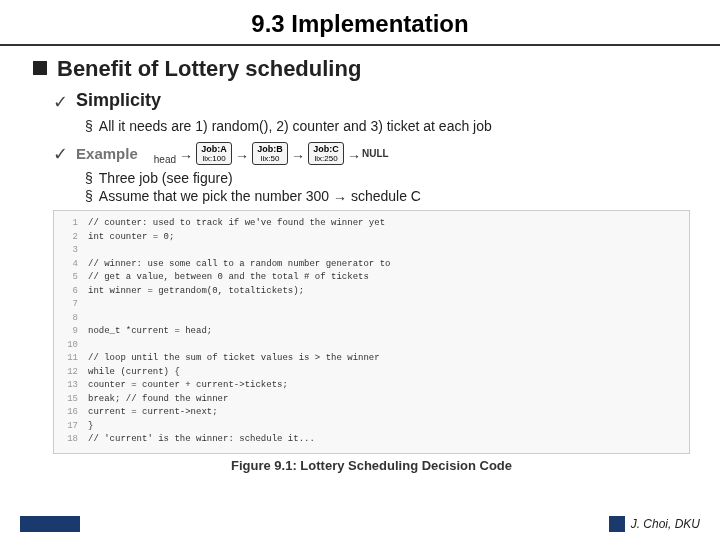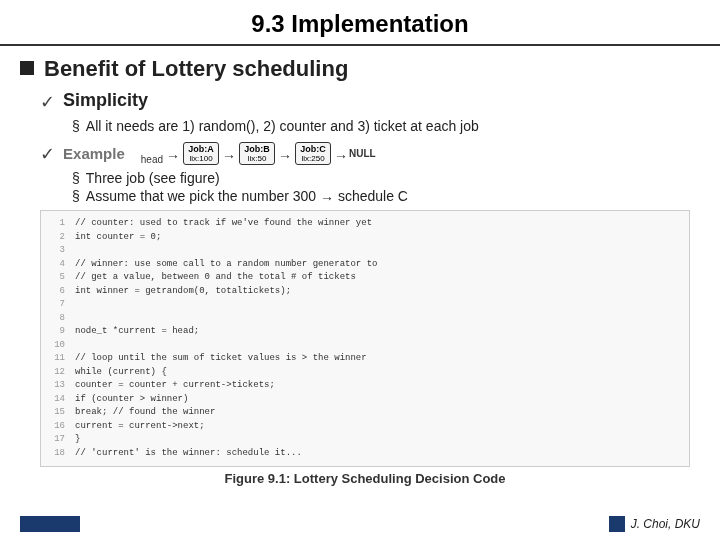--- a/index.html
+++ b/index.html
@@ -21,21 +21,21 @@
       padding: 10px 20px 6px 20px;
       border-bottom: 2px solid #333;
     }
     .header-title {
       font-size: 24px;
       font-weight: bold;
       text-align: center;
       color: #000000;
     }
     .content {
-      padding: 10px 30px 10px 20px;
+      padding: 10px 30px 10px 33px;
     }
     .main-bullet {
       display: flex;
       align-items: flex-start;
       margin-bottom: 8px;
     }
     .main-bullet-icon {
       width: 14px;
       height: 14px;
       background: #222;
@@ -321,24 +321,20 @@
           </div>
           <div class="code-line">
             <span class="line-num">12</span>
             <span class="code-text">while (current) {</span>
           </div>
           <div class="code-line">
             <span class="line-num">13</span>
             <span class="code-text">    counter = counter + current-&gt;tickets;</span>
           </div>
           <div class="code-line">
-            <span class="line-num">14</span>
-            <span class="code-text">    if (counter &gt; winner)</span>
-          </div>
-          <div class="code-line">
             <span class="line-num">15</span>
             <span class="code-text">        break; // found the winner</span>
           </div>
           <div class="code-line">
             <span class="line-num">16</span>
             <span class="code-text">    current = current-&gt;next;</span>
           </div>
           <div class="code-line">
             <span class="line-num">17</span>
             <span class="code-text">}</span>

